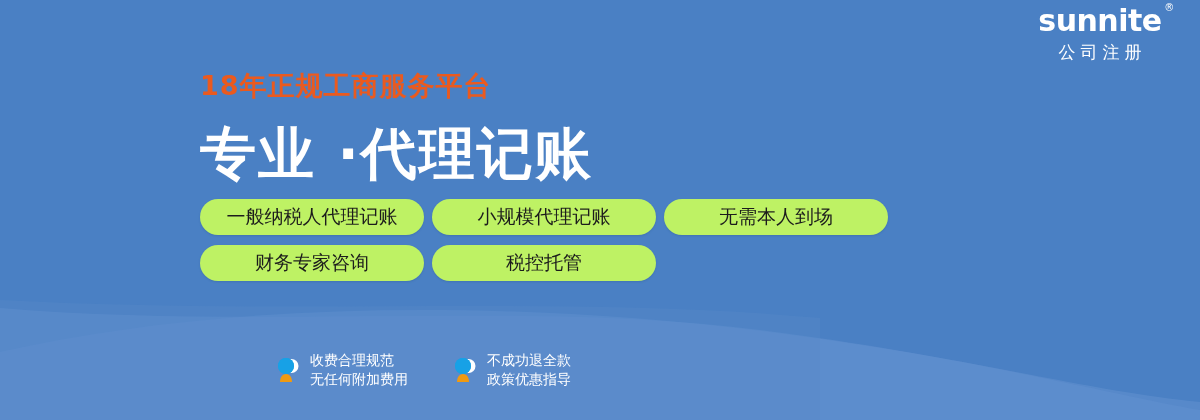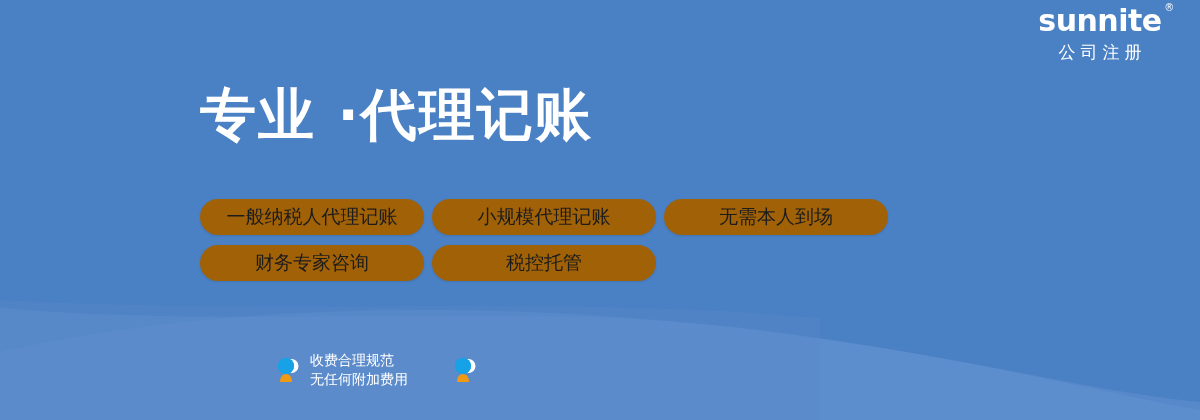--- a/index.html
+++ b/index.html
@@ -71,42 +71,42 @@
   }
   .eyebrow {
     color:#ea5a1f;
     font-size:27px;
     font-weight:bold;
     letter-spacing:1px;
     line-height:1;
     font-family:"DejaVu Sans","Liberation Sans",sans-serif;
   }
   .headline {
-    margin-top:12px;
+    margin-top:24px;
     color:#ffffff;
     font-size:56px;
     font-weight:bold;
     line-height:1.12;
     letter-spacing:2px;
     font-family:"DejaVu Sans","Liberation Sans",sans-serif;
   }
 
   
   .pill-grid {
     position:absolute;
     left:200px;
     top:199px;
     display:grid;
     grid-template-columns:224px 224px 224px;
     grid-auto-rows:36px;
     column-gap:8px;
     row-gap:10px;
   }
   .pill {
-    background:#a16207;
+    background:#bef264;
     border-radius:18px;
     color:#1c1c1c;
     font-size:19px;
     font-weight:500;
     display:flex;
     align-items:center;
     justify-content:center;
     white-space:nowrap;
     font-family:"DejaVu Sans","Liberation Sans",sans-serif;
     box-shadow:0 1px 2px rgba(30,60,110,0.18);
@@ -156,20 +156,21 @@
 
   <div class="logo-block">
     <div class="logo-wordmark">
       <span>sunnite</span>
       <span class="logo-reg">®</span>
     </div>
     <div class="logo-cn">公司注册</div>
   </div>
 
   <div class="headline-wrap">
+    <div class="eyebrow">18年正规工商服务平台</div>
     <div class="headline">专业 ·代理记账</div>
   </div>
 
   <div class="pill-grid">
     <div class="pill">一般纳税人代理记账</div>
     <div class="pill">小规模代理记账</div>
     <div class="pill">无需本人到场</div>
     <div class="pill">财务专家咨询</div>
     <div class="pill">税控托管</div>
   </div>
@@ -195,16 +196,20 @@
 
     <div class="feature">
       <div class="feature-icon">
         <svg viewBox="0 0 26 30" width="26" height="30">
           <circle cx="16.5" cy="11" r="7" fill="#ffffff"></circle>
           <circle cx="11" cy="11" r="8" fill="#17a1e6"></circle>
           <path d="M5 27 C5 21.8 7.7 19 11 19 C14.3 19 17 21.8 17 27 Z" fill="#ef9a12"></path>
           <circle cx="11" cy="11" r="8" fill="#17a1e6"></circle>
         </svg>
       </div>
+      <div class="feature-text">
+        <span class="l1">不成功退全款</span>
+        <span class="l2">政策优惠指导</span>
+      </div>
     </div>
 
   </div>
 </div>
 
 </body></html>

